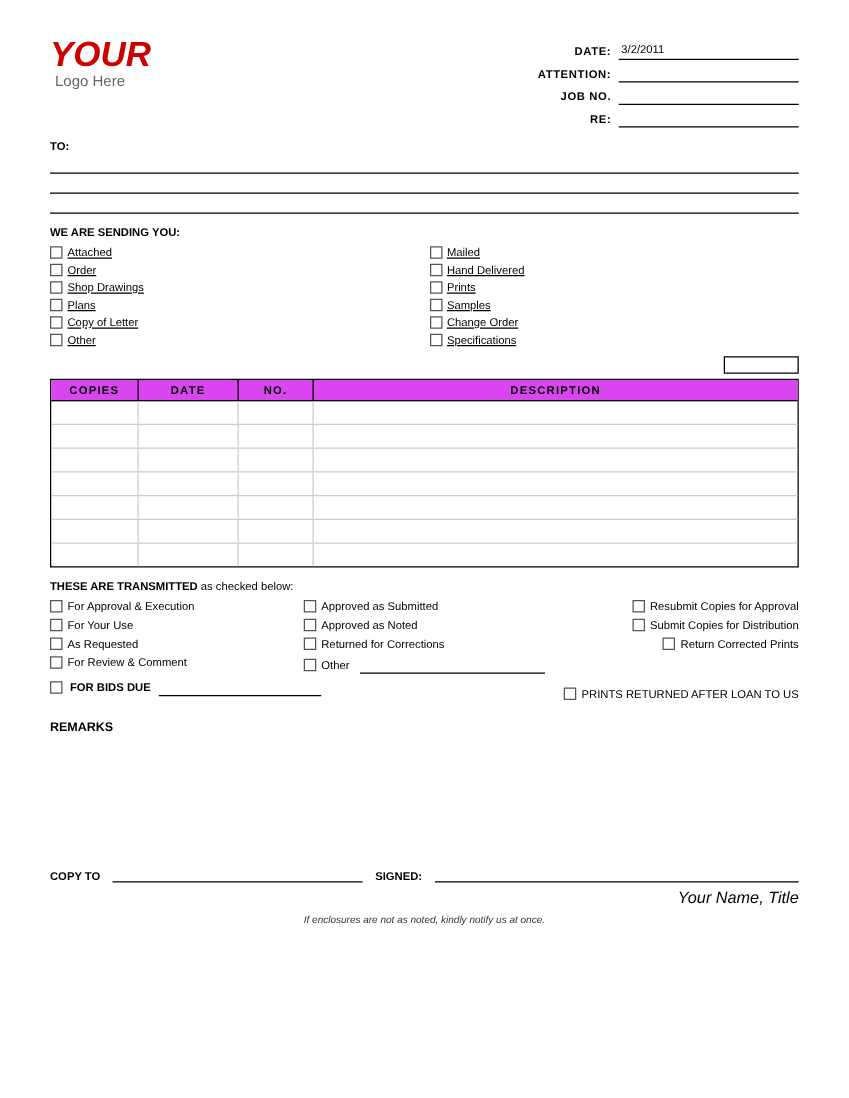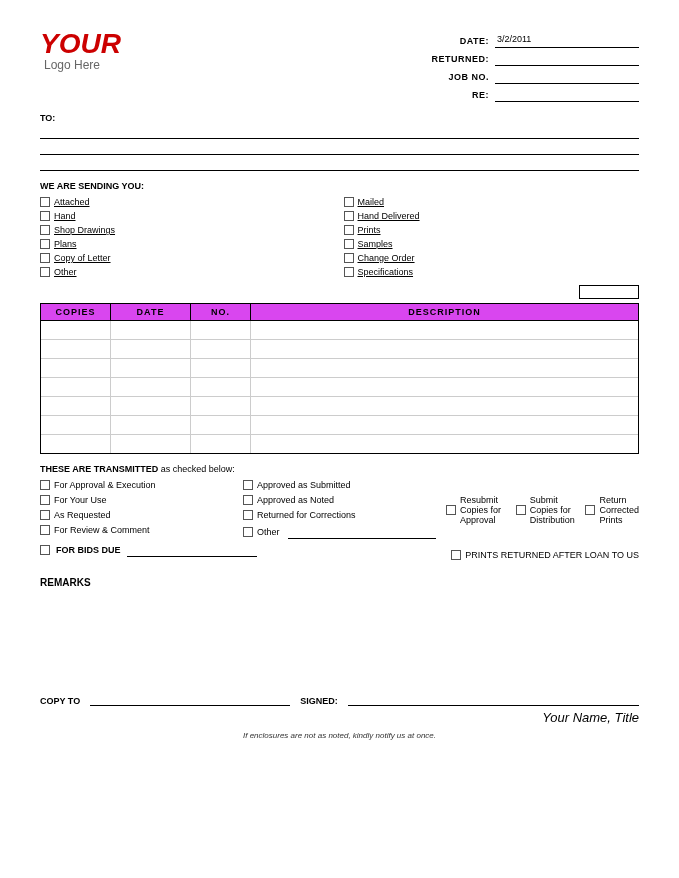--- a/index.html
+++ b/index.html
@@ -269,21 +269,21 @@
   <div class="logo-area">
     <span class="logo-your">YOUR</span>
     <span class="logo-sub">Logo Here</span>
   </div>
   <div class="right-fields">
     <div class="field-row">
       <span class="field-label">DATE:</span>
       <span class="field-line field-value">3/2/2011</span>
     </div>
     <div class="field-row">
-      <span class="field-label">RETURNED:</span>
+      <span class="field-label">ATTENTION:</span>
       <span class="field-line"></span>
     </div>
     <div class="field-row">
       <span class="field-label">JOB NO.</span>
       <span class="field-line"></span>
     </div>
     <div class="field-row">
       <span class="field-label">RE:</span>
       <span class="field-line"></span>
     </div>
@@ -305,21 +305,21 @@
   <div class="cb-item">
     <span class="cb-box"></span>
     <span>Attached</span>
   </div>
   <div class="cb-item">
     <span class="cb-box"></span>
     <span>Mailed</span>
   </div>
   <div class="cb-item">
     <span class="cb-box"></span>
-    <span>Hand</span>
+    <span>Order</span>
   </div>
   <div class="cb-item">
     <span class="cb-box"></span>
     <span>Hand Delivered</span>
   </div>
   <div class="cb-item">
     <span class="cb-box"></span>
     <span>Shop Drawings</span>
   </div>
   <div class="cb-item">
@@ -446,21 +446,21 @@
         <span class="cb-box"></span>
         <span>Returned for Corrections</span>
       </div>
       <div class="cb-item">
         <span class="cb-box"></span>
         <span>Other</span>
         <span class="other-line" style="border-bottom:1px solid #000;flex:1;height:14px;margin-left:4px;"></span>
       </div>
     </div>
 
-    <div style="display:flex;gap:5px;">
+    <div style="display:flex;flex-direction:column;gap:5px;align-items:flex-end;">
       <div class="cb-item">
         <span class="cb-box"></span>
         <span>Resubmit Copies for Approval</span>
       </div>
       <div class="cb-item">
         <span class="cb-box"></span>
         <span>Submit Copies for Distribution</span>
       </div>
       <div class="cb-item">
         <span class="cb-box"></span>

